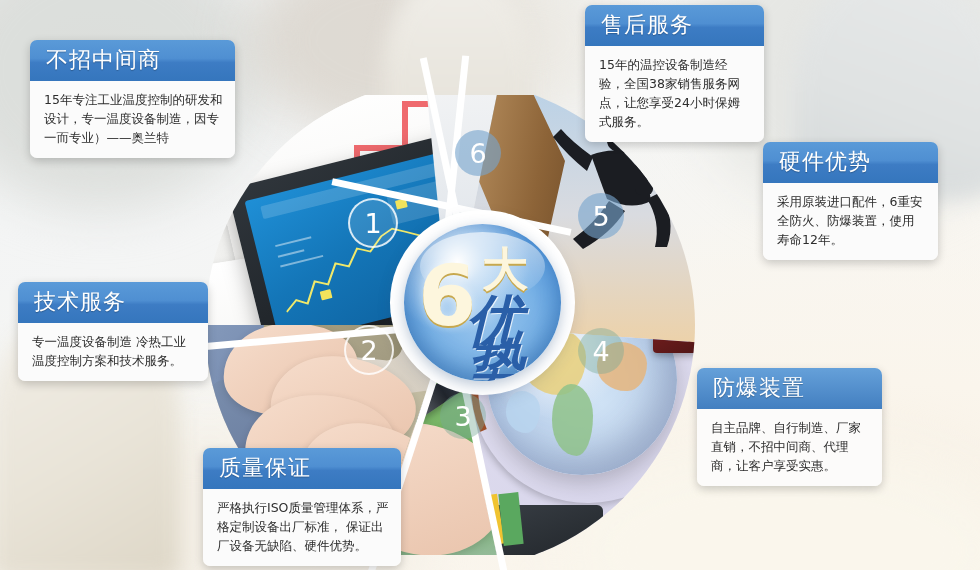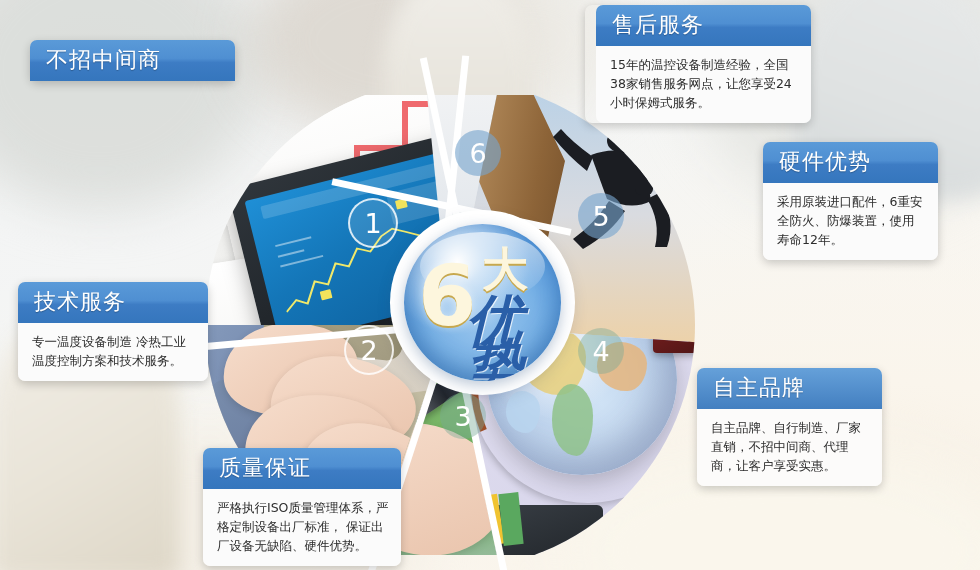--- a/index.html
+++ b/index.html
@@ -121,21 +121,21 @@
     color:#ffffff;font-size:22px;line-height:22px;padding:9px 0 10px 16px;
     letter-spacing:1px;text-shadow:0 1px 1px rgba(0,0,0,.25);}
   .card .bd{border-radius:0 0 7px 7px;background:#fbfbfb;
     color:#2d2d2d;font-size:12.5px;line-height:19px;padding:9px 12px 11px 14px;}
   .card.translucent .hd{background:linear-gradient(180deg,rgba(90,154,216,.93),rgba(53,118,189,.93));}
   .card.translucent .bd{background:rgba(252,252,252,.88);}
   .tail{position:absolute;width:0;height:0;}
 
   
   #card-team   {left:30px; top:40px;  width:205px;}
-  #card-after  {left:585px;top:5px;   width:215px;padding-left:11px;}
+  #card-after  {left:585px;top:5px;   width:179px;}
   #card-hw     {left:763px;top:142px; width:175px;}
   #card-sw     {left:697px;top:368px; width:185px;}
   #card-qa     {left:203px;top:448px; width:198px;}
   #card-tech   {left:18px; top:282px; width:190px;}
   #card-sw .bd {}
 </style>
 </head>
 <body>
 
 <div id="stage">
@@ -268,20 +268,21 @@
 
   <div class="num ring-only" style="left:348px;top:198px;">1</div>
   <div class="num ring-only" style="left:344px;top:325px;">2</div>
   <div class="num fill-g" style="left:440px;top:393px;">3</div>
   <div class="num fill-g" style="left:578px;top:328px;">4</div>
   <div class="num fill" style="left:578px;top:193px;">5</div>
   <div class="num fill" style="left:455px;top:130px;">6</div>
 
   <div class="card" id="card-team">
     <div class="hd">不招中间商</div>
+    <div class="bd">15年专注工业温度控制的研发和设计，专一温度设备制造，因专一而专业）——奥兰特</div>
     <svg class="tail" width="60" height="48" style="left:178px;top:100px;">
       <polygon points="0,0 52,44 10,20" fill="#fbfbfb" stroke="#e6e6e6" stroke-width="1"></polygon>
     </svg>
   </div>
 
   <div class="card" id="card-after">
     <div class="hd">售后服务</div>
     <div class="bd">15年的温控设备制造经验，全国38家销售服务网点，让您享受24小时保姆式服务。</div>
     <svg class="tail" width="56" height="46" style="left:4px;top:98px;">
       <polygon points="52,0 4,42 44,20" fill="#fbfbfb" stroke="#e6e6e6" stroke-width="1"></polygon>
@@ -290,21 +291,21 @@
 
   <div class="card" id="card-hw">
     <div class="hd">硬件优势</div>
     <div class="bd">采用原装进口配件，6重安全防火、防爆装置，使用寿命12年。</div>
     <svg class="tail" width="54" height="52" style="left:-46px;top:36px;">
       <polygon points="52,2 0,34 50,26" fill="#fbfbfb" stroke="#e6e6e6" stroke-width="1"></polygon>
     </svg>
   </div>
 
   <div class="card translucent" id="card-sw">
-    <div class="hd">自主品牌</div>
+    <div class="hd">防爆装置</div>
     <div class="bd">自主品牌、自行制造、厂家直销，不招中间商、代理商，让客户享受实惠。</div>
   </div>
 
   <div class="card" id="card-qa">
     <div class="hd">质量保证</div>
     <div class="bd">严格执行ISO质量管理体系，严格定制设备出厂标准，  保证出厂设备无缺陷、硬件优势。</div>
   </div>
 
   <div class="card" id="card-tech">
     <div class="hd">技术服务</div>

